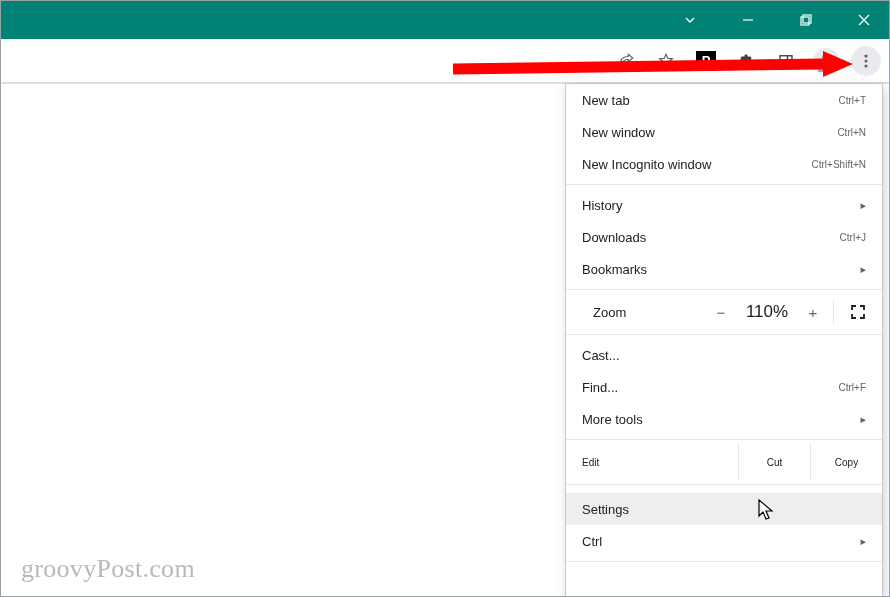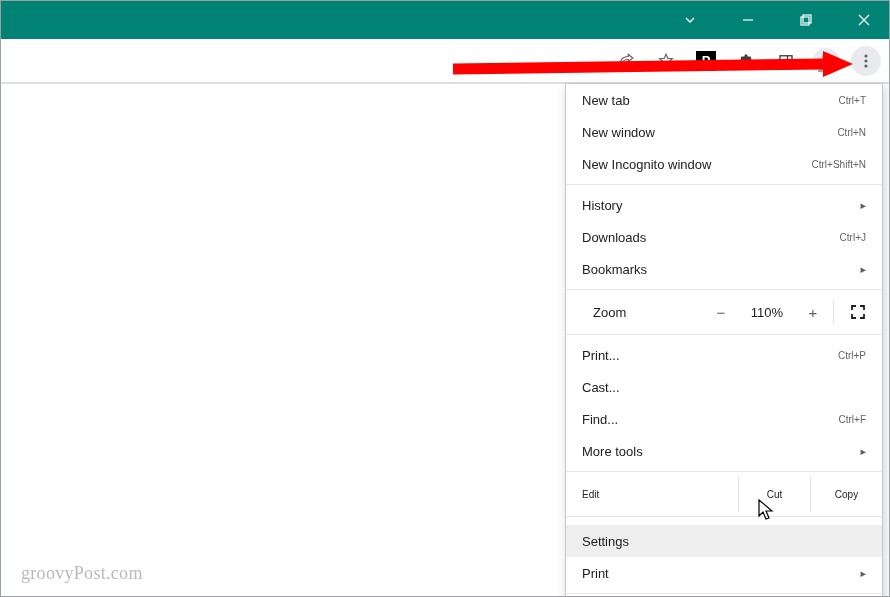--- a/index.html
+++ b/index.html
@@ -71,21 +71,21 @@
   .content {
     position:relative;
     height: calc(597px - 38px - 44px);
     background:#fff;
     border-top:1px solid #e0e0e0;
   }
   .watermark {
     position:absolute;
     left:20px; bottom:14px;
     font-family: Georgia, "Times New Roman", serif;
-    font-size:18px;
+    font-size:26px;
     color:#b9b9b9;
     letter-spacing:0.3px;
   }
 
   
   .menu {
     position:absolute;
     top: 82px;
     right: 6px;
     width: 318px;
@@ -114,21 +114,21 @@
   
   .zoom-row {
     display:flex; align-items:center;
     height:36px;
     padding:0 0 0 27px;
   }
   .zoom-row .zlabel { flex:1; }
   .zoom-row .zbtn {
     width:40px; text-align:center; color:#5f6368; font-size:15px;
   }
-  .zoom-row .zpct { width:52px; text-align:center; font-size:13px; }
+  .zoom-row .zpct { width:52px; text-align:center; font-size:17px; }
   .zoom-row .divider { width:1px; height:24px; background:#e6e6e6; }
   .zoom-row .full {
     width:48px; display:flex; align-items:center; justify-content:center;
   }
   .zoom-row .full svg { stroke:#202124; }
 
   
   .edit-row {
     display:flex; align-items:stretch;
     height:36px;
@@ -269,24 +269,20 @@
       <svg width="16" height="16" viewBox="0 0 16 16" fill="none" stroke-width="1.8">
         <path d="M2 6 V2 H6"></path>
           <path d="M10 2 H14 V6"></path>
           <path d="M14 10 V14 H10"></path>
           <path d="M6 14 H2 V10"></path>
       </svg>
     </span>
   </div>
   <div class="menu-sep"></div>
   <div class="menu-row">
-    <span class="label">Print...</span>
-    <span class="shortcut">Ctrl+P</span>
-  </div>
-  <div class="menu-row">
     <span class="label">Cast...</span>
   </div>
   <div class="menu-row">
     <span class="label">Find...</span>
     <span class="shortcut">Ctrl+F</span>
   </div>
   <div class="menu-row">
     <span class="label">More tools</span>
     <span class="chev">▸</span>
   </div>
@@ -294,21 +290,21 @@
   <div class="edit-row">
     <div>Edit</div>
     <div class="act">Cut</div>
     <div class="act">Copy</div>
   </div>
   <div class="menu-sep"></div>
   <div class="menu-row hover">
     <span class="label">Settings</span>
   </div>
   <div class="menu-row">
-    <span class="label">Print</span>
+    <span class="label">Ctrl</span>
     <span class="chev">▸</span>
   </div>
   <div class="menu-sep"></div>
   <div class="menu-row">
     
   </div>
 </div>
 
 <svg class="arrow-annot" viewBox="0 0 400 40">
   <line x1="0" y1="20" x2="370" y2="15" stroke="#ff0000" stroke-width="11"></line>

